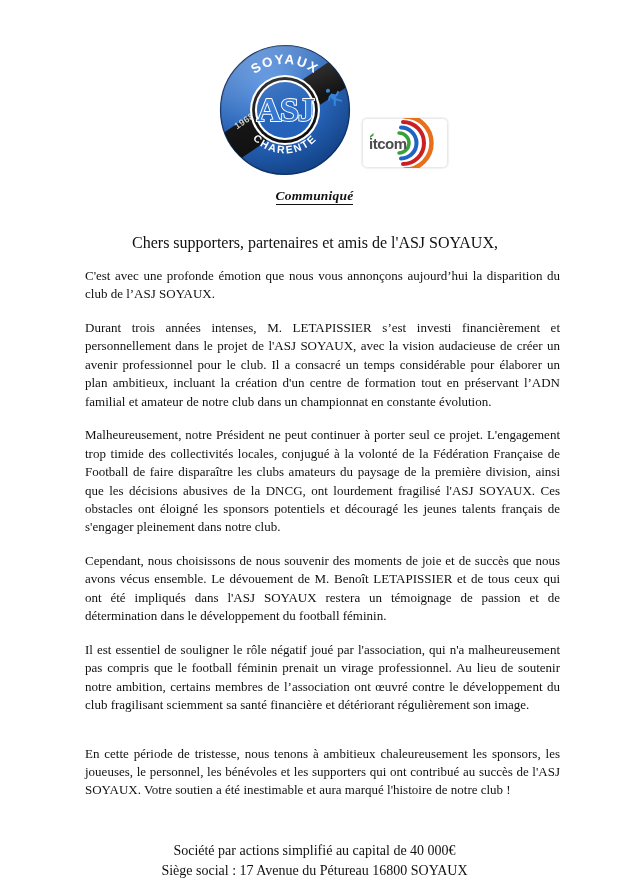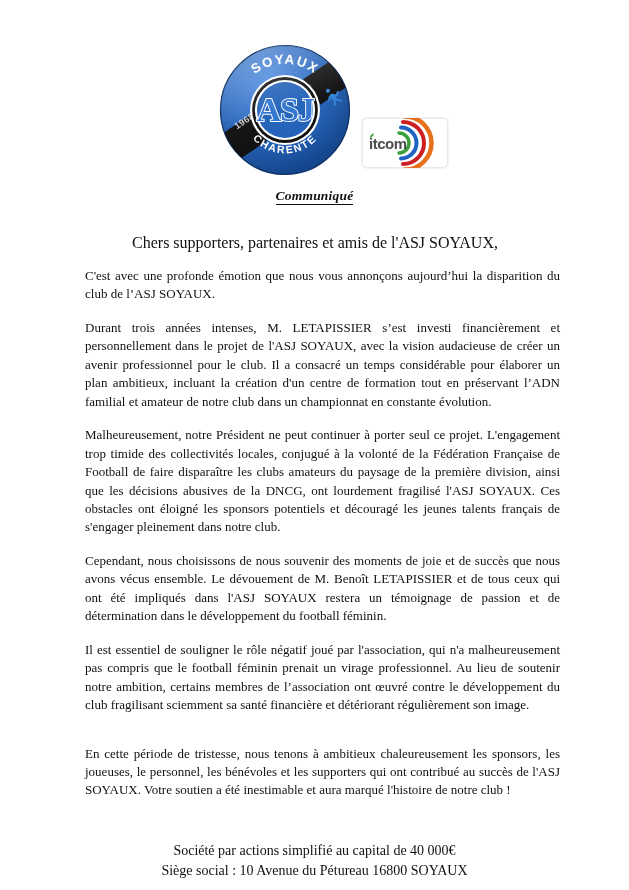--- a/index.html
+++ b/index.html
@@ -203,16 +203,16 @@
     <p class="para">Durant trois années intenses, M. LETAPISSIER s’est investi financièrement et personnellement dans le projet de l'ASJ SOYAUX, avec la vision audacieuse de créer un avenir professionnel pour le club. Il a consacré un temps considérable pour élaborer un plan ambitieux, incluant la création d'un centre de formation tout en préservant l’ADN familial et amateur de notre club dans un championnat en constante évolution.</p>
     <p class="para">Malheureusement, notre Président ne peut continuer à porter seul ce projet. L'engagement trop timide des collectivités locales, conjugué à la volonté de la Fédération Française de Football de faire disparaître les clubs amateurs du paysage de la première division, ainsi que les décisions abusives de la DNCG, ont lourdement fragilisé l'ASJ SOYAUX. Ces obstacles ont éloigné les sponsors potentiels et découragé les jeunes talents français de s'engager pleinement dans notre club.</p>
     <p class="para">Cependant, nous choisissons de nous souvenir des moments de joie et de succès que nous avons vécus ensemble. Le dévouement de M. Benoît LETAPISSIER et de tous ceux qui ont été impliqués dans l'ASJ SOYAUX restera un témoignage de passion et de détermination dans le développement du football féminin.</p>
     <p class="para">Il est essentiel de souligner le rôle négatif joué par l'association, qui n'a malheureusement pas compris que le football féminin prenait un virage professionnel. Au lieu de soutenir notre ambition, certains membres de l’association ont œuvré contre le développement du club fragilisant sciemment sa santé financière et détériorant régulièrement son image.</p>
     <p class="para gap-large">En cette période de tristesse, nous tenons à ambitieux chaleureusement les sponsors, les joueuses, le personnel, les bénévoles et les supporters qui ont contribué au succès de l'ASJ SOYAUX. Votre soutien a été inestimable et aura marqué l'histoire de notre club !</p>
 
   </div>
 
   <div class="footer">
     <div>Société par actions simplifié au capital de 40 000€</div>
-    <div>Siège social : 10 Avenue du Pétureau 16800 SOYAUX</div>
+    <div>Siège social : 17 Avenue du Pétureau 16800 SOYAUX</div>
   </div>
 
 </div>
 
 </body></html>

